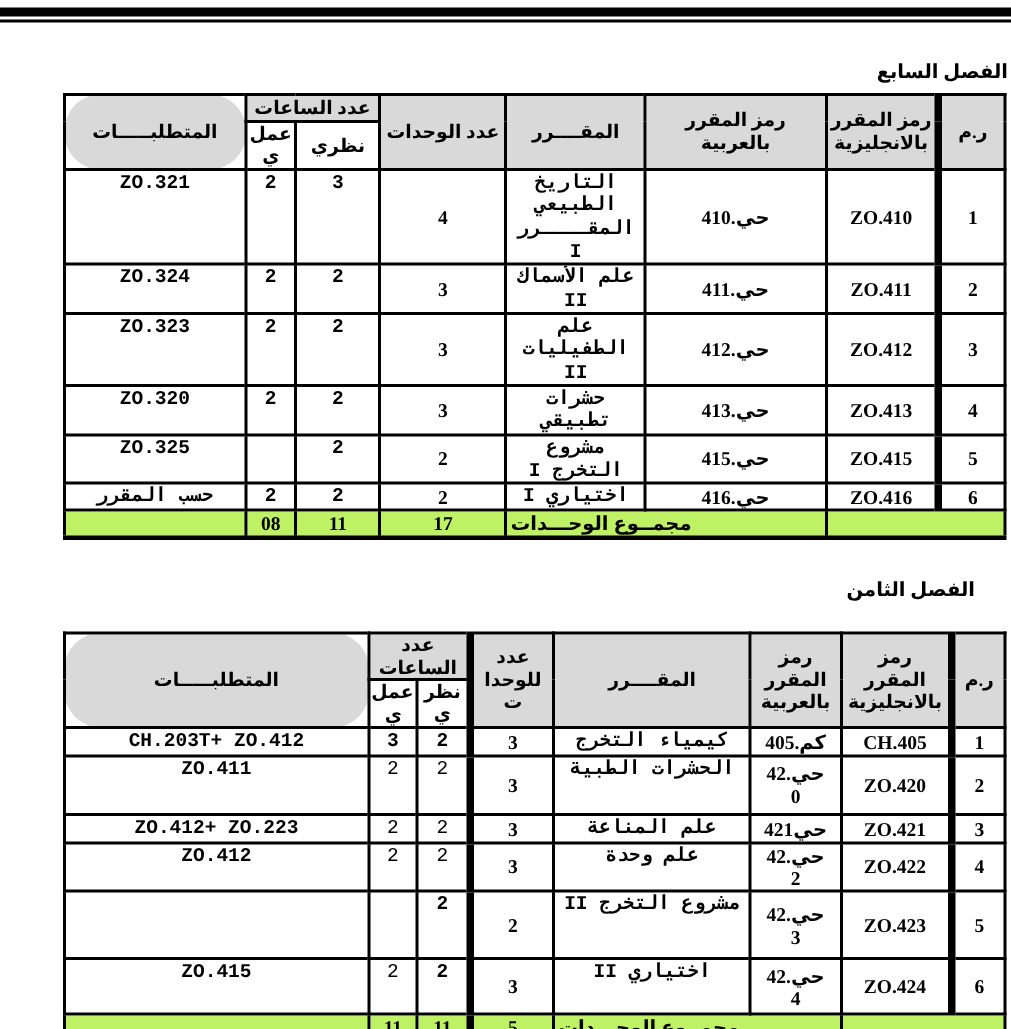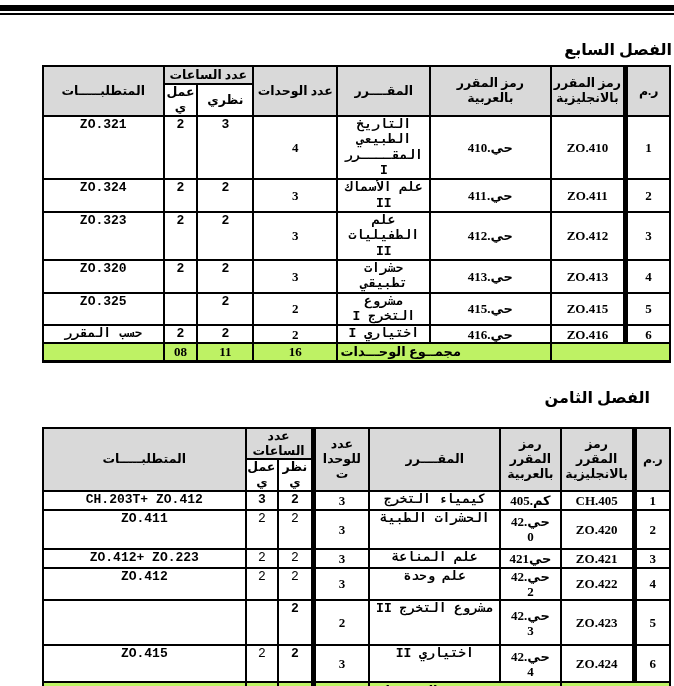--- a/index.html
+++ b/index.html
@@ -4,21 +4,21 @@
 <style>
   html,body{margin:0;padding:0;background:#ffffff;}
   body{width:674px;height:686px;direction:rtl;overflow:hidden;
        font-family:"Liberation Serif","DejaVu Sans",serif;}
   .page{position:relative;width:674px;height:686px;background:#fff;}
 
   
   .toprule-bar{height:6px;background:#000;margin-top:5px;}
   .toprule-line{height:2px;background:#000;margin-top:2px;}
 
-  .section-title{font-size:16px;font-weight:bold;text-align:right;
+  .section-title{font-size:13px;font-weight:bold;text-align:right;
     margin:25px 2px 6px 0;font-family:"Liberation Serif","DejaVu Sans",serif;}
   #title8{margin:25px 24px 20px 0;}
 
   table.ctable{border-collapse:collapse;table-layout:fixed;width:629px;margin-right:3px;}
   .ctable th,.ctable td{border:2px solid #000;text-align:center;vertical-align:middle;
     font-family:"Liberation Serif","DejaVu Sans",serif;font-weight:bold;color:#000;
     padding:0 2px;white-space:pre-line;line-height:1.18;overflow:hidden;}
   .ctable th{font-size:12.5px;background:#d9d9d9;}
   .ctable tr.subhead th{background:#ffffff;}
   .ctable td{font-size:13px;background:#ffffff;}
@@ -27,21 +27,21 @@
   
   #t1 .c-num{border-left-width:5px;}
   #t2 .c-num{border-left-width:5px;}
   #t2 .c-units{border-left-width:5px;}
 
   td.top{vertical-align:top;font-family:Liberation Mono, monospace;}
   td.light{font-weight:normal;}
 
   tr.total td{background:#bef264;}
   td.total-label{text-align:left;padding-right:5px;}
-  .prereq-h{text-align:right;padding-left:8px;}
+  .prereq-h{text-align:right;padding-left:8px;border-radius:24px;}
 
   
   #t1 thead tr:first-child{height:18px;}
   #t1 tr.subhead{height:32px;}
   #t1 tbody tr{height:18px;}
   #t1 tbody tr:nth-child(1){height:35px;}
   #t1 tr.total{height:18px;}
 
   
   #t2 thead tr:first-child{height:27px;}
@@ -156,21 +156,21 @@
           <td class="c-code-ar">حي.416</td>
           <td class="c-course top">اختياري I</td>
           <td class="c-units">2</td>
           <td class="c-theory top">2</td>
           <td class="c-practical top">2</td>
           <td class="c-prereq top">حسب المقرر</td>
         </tr>
         <tr class="total">
           <td colspan="2"></td>
           <td class="total-label" colspan="2">مجمــوع الوحـــدات</td>
-          <td class="c-units">16</td>
+          <td class="c-units">17</td>
           <td class="c-theory">11</td>
           <td class="c-practical">08</td>
           <td class="c-prereq"></td>
         </tr>
       </tbody>
   </table>
 
   <h2 class="section-title" id="title8">الفصل الثامن</h2>
 
   <table class="ctable" id="t2" dir="rtl">

